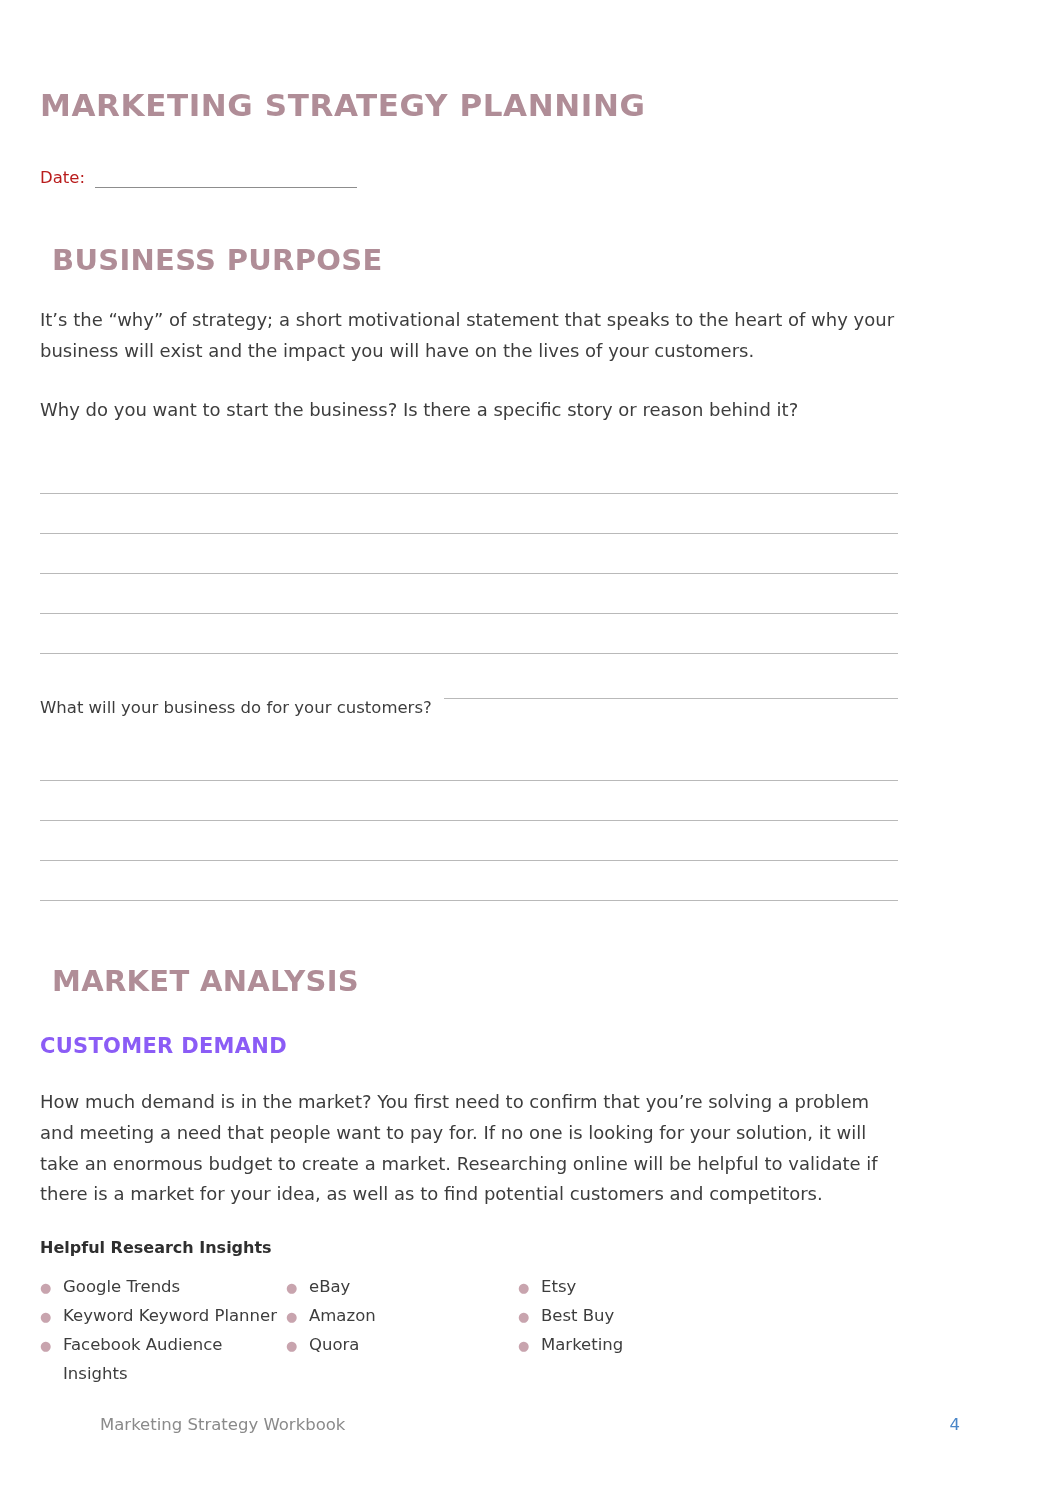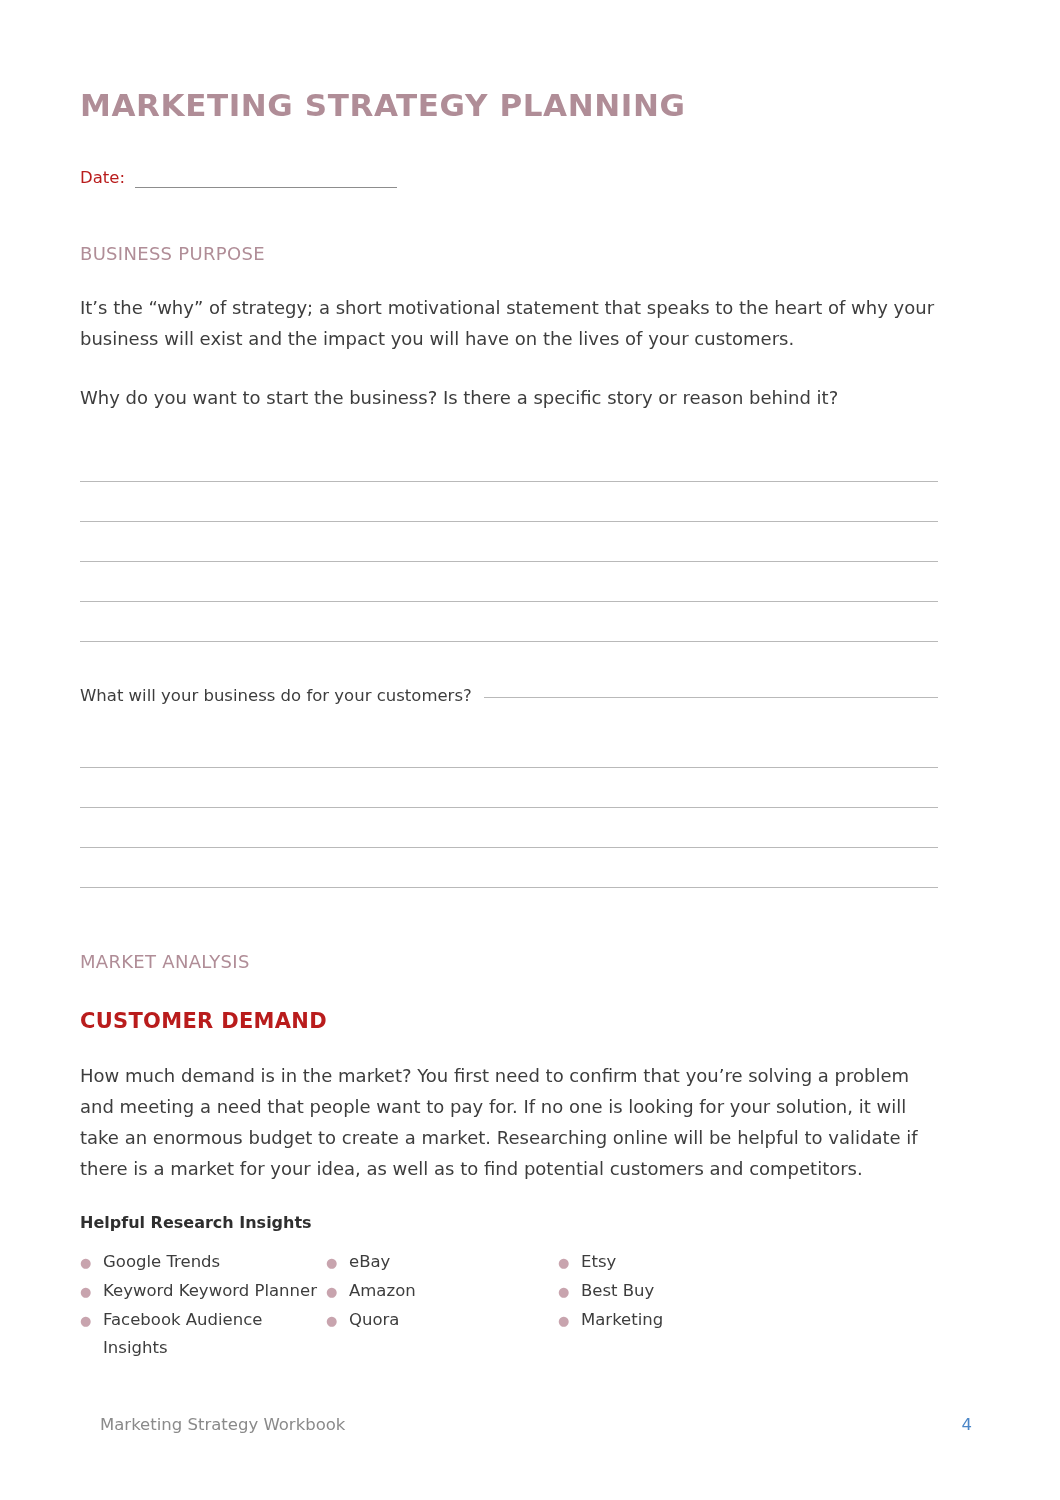--- a/index.html
+++ b/index.html
@@ -15,48 +15,48 @@
     color: #3b3b3b;
     position: relative;
     overflow: hidden;
   }
   .page {
     position: absolute;
     left: 0;
     top: 0;
     width: 1060px;
     height: 1500px;
-    padding: 88px 100px 0 80px;
+    padding: 88px 100px 0 40px;
   }
 
   
   .h1 {
     font-family: "DejaVu Sans", sans-serif;
     font-size: 31px;
     font-weight: bold;
     letter-spacing: 0.6px;
     color: #b08d97;
     margin: 0;
     line-height: 1.15;
   }
   .h2 {
     font-family: "DejaVu Sans", sans-serif;
-    font-size: 18px;
-    font-weight: normal;
+    font-size: 29px;
+    font-weight: bold;
     letter-spacing: 0.3px;
     color: #b08d97;
-    margin: 0;
+    margin: 12px;
     line-height: 1.15;
   }
   .h3 {
     font-family: "DejaVu Sans", sans-serif;
     font-size: 21px;
     font-weight: bold;
     letter-spacing: 0.3px;
-    color: #b91c1c;
+    color: #8b5cf6;
     margin: 0;
     line-height: 1.15;
   }
 
   
   .para {
     font-size: 18px;
     line-height: 1.72;
     color: #3d3d3d;
     margin: 0;
@@ -87,21 +87,21 @@
 
   
   .rules { margin: 0; }
   .rule-line {
     border-bottom: 1px solid #b9b9b9;
     height: 40px;
     width: 858px;
   }
   .inline-q-row {
     display: flex;
-    align-items: center;
+    align-items: flex-start;
     width: 858px;
   }
   .inline-q-row .q-text {
     font-size: 16.5px;
     color: #3d3d3d;
     white-space: nowrap;
     line-height: 1.2;
     padding-bottom: 3px;
   }
   .inline-q-row .q-rule {
@@ -130,21 +130,21 @@
     font-size: 13px;
     width: 23px;
     flex: 0 0 23px;
     line-height: 1.74;
   }
 
   
   .footer {
     position: absolute;
     left: 100px;
-    right: 88px;
+    right: 100px;
     bottom: 66px;
     display: flex;
     align-items: baseline;
     justify-content: space-between;
   }
   .footer-title {
     font-size: 16.5px;
     color: #8a8a8a;
   }
   .footer-page {

